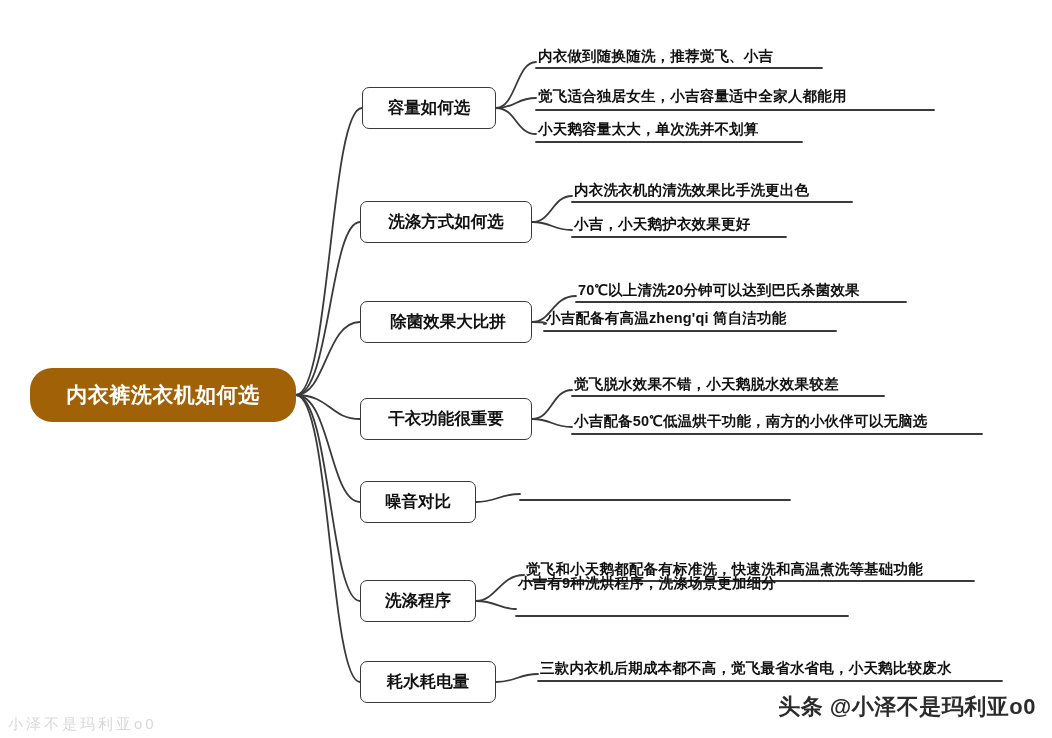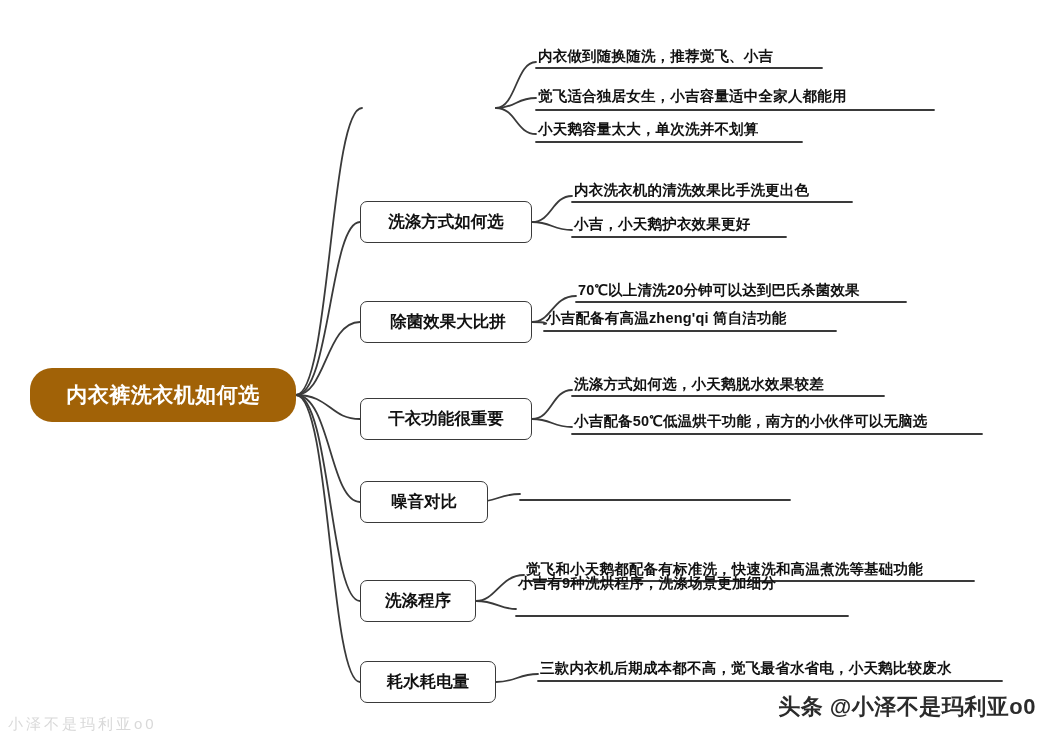--- a/index.html
+++ b/index.html
@@ -133,50 +133,53 @@
       <line x1="516" y1="616" x2="848" y2="616"></line>
 
       <line x1="538" y1="681" x2="1002" y2="681"></line>
     </g>
   </svg>
 
   <div class="node root-node" style="left:30px; top:368px; width:266px; height:54px;">
     <span>内衣裤洗衣机如何选</span>
   </div>
 
+  <div class="node branch-node" style="left:362px; top:87px; width:134px; height:42px;">
+    <span>容量如何选</span>
+  </div>
   <div class="node branch-node" style="left:360px; top:201px; width:172px; height:42px;">
     <span>洗涤方式如何选</span>
   </div>
   <div class="node branch-node" style="left:360px; top:301px; width:172px; height:42px;padding-left:16px;">
     <span>除菌效果大比拼</span>
   </div>
   <div class="node branch-node" style="left:360px; top:398px; width:172px; height:42px;">
     <span>干衣功能很重要</span>
   </div>
-  <div class="node branch-node" style="left:360px; top:481px; width:128px; height:42px;">
+  <div class="node branch-node" style="left:360px; top:481px; width:116px; height:42px;">
     <span>噪音对比</span>
   </div>
   <div class="node branch-node" style="left:360px; top:580px; width:116px; height:42px;">
     <span>洗涤程序</span>
   </div>
   <div class="node branch-node" style="left:360px; top:661px; width:136px; height:42px;">
     <span>耗水耗电量</span>
   </div>
 
   <div class="leaf-node" style="left:538px; top:47px;">内衣做到随换随洗，推荐觉飞、小吉</div>
   <div class="leaf-node" style="left:538px; top:87px;">觉飞适合独居女生，小吉容量适中全家人都能用</div>
   <div class="leaf-node" style="left:538px; top:120px;">小天鹅容量太大，单次洗并不划算</div>
 
   <div class="leaf-node" style="left:574px; top:181px;">内衣洗衣机的清洗效果比手洗更出色</div>
   <div class="leaf-node" style="left:574px; top:215px;">小吉，小天鹅护衣效果更好</div>
 
   <div class="leaf-node" style="left:578px; top:281px;">70℃以上清洗20分钟可以达到巴氏杀菌效果</div>
   <div class="leaf-node" style="left:546px; top:309px;">小吉配备有高温zheng'qi 筒自洁功能</div>
 
-  <div class="leaf-node" style="left:574px; top:375px;">洗涤方式如何选，小天鹅脱水效果较差</div>
+  <div class="leaf-node" style="left:574px; top:375px;">觉飞脱水效果不错，小天鹅脱水效果较差</div>
   <div class="leaf-node" style="left:574px; top:412px;">小吉配备50℃低温烘干功能，南方的小伙伴可以无脑选</div>
 
 
   <div class="leaf-node" style="left:526px; top:560px;">觉飞和小天鹅都配备有标准洗，快速洗和高温煮洗等基础功能</div>
   <div class="leaf-node" style="left:518px; top:574px;">小吉有9种洗烘程序，洗涤场景更加细分</div>
 
   <div class="leaf-node" style="left:540px; top:659px;">三款内衣机后期成本都不高，觉飞最省水省电，小天鹅比较废水</div>
 
   <div class="watermark-left">小泽不是玛利亚o0</div>
   <div class="watermark-right">头条 @小泽不是玛利亚o0</div>

